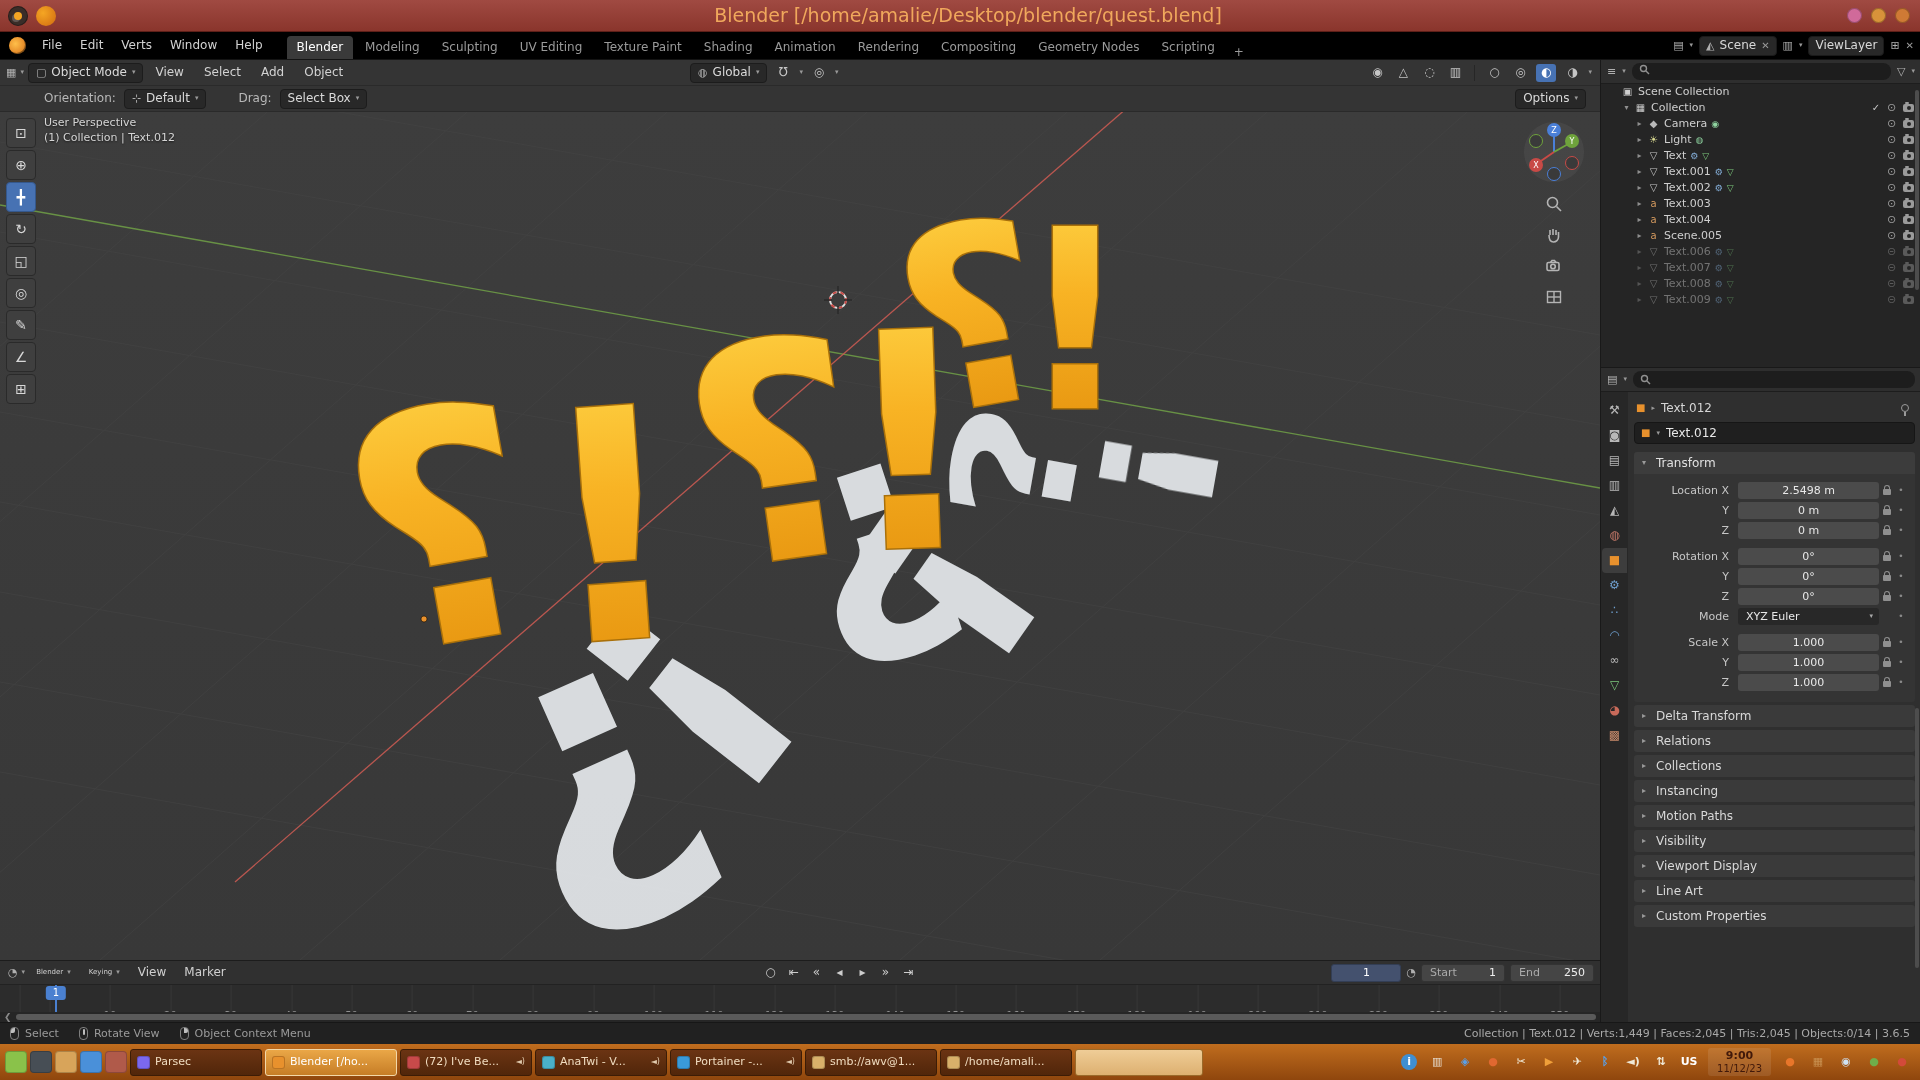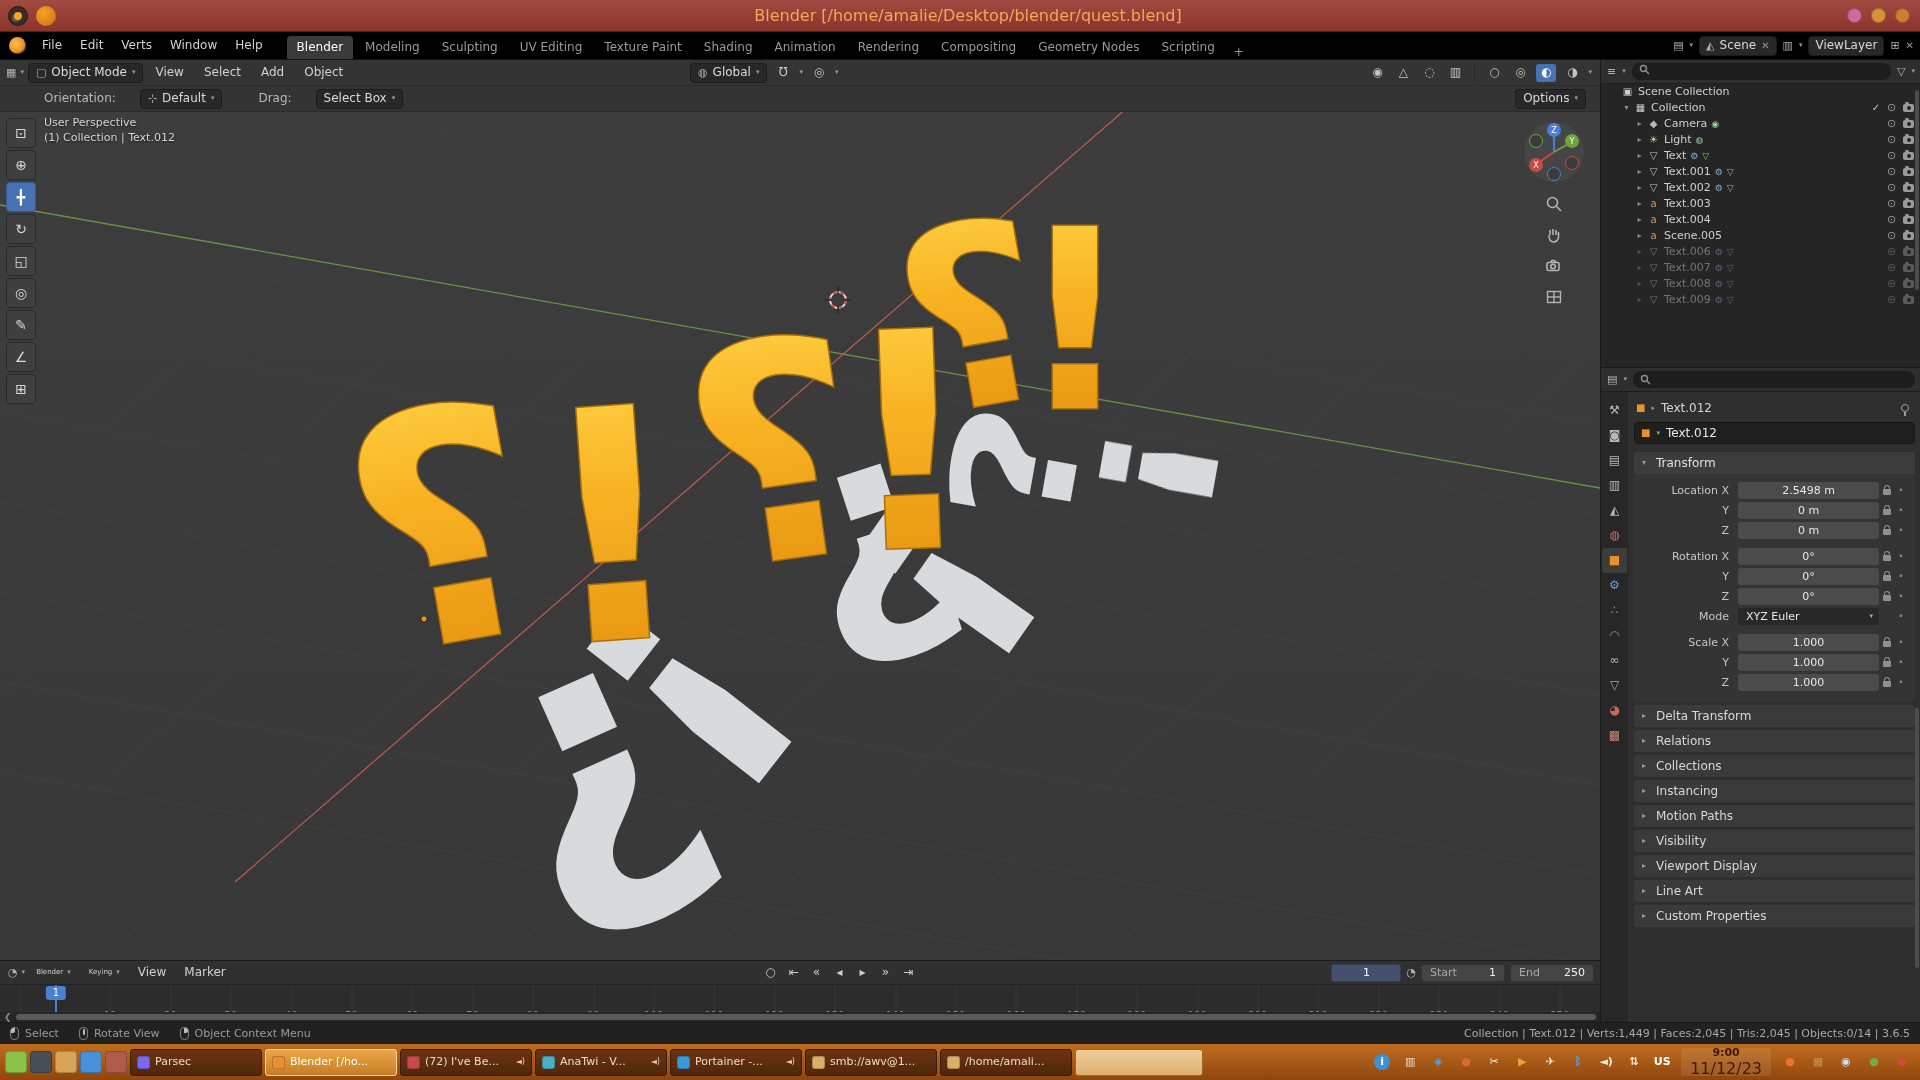--- a/index.html
+++ b/index.html
@@ -8,21 +8,21 @@
  font-family:"DejaVu Sans","Liberation Sans",sans-serif;font-size:12px;color:#c8c8c8;line-height:1.2}
 
 
 #titlebar{position:absolute;left:0;top:0;width:1920px;height:32px;
  background:linear-gradient(#a04a42,#8a352c);display:flex;align-items:center;border-bottom:1px solid #5e1f18}
 .tb-left{display:flex;gap:8px;margin-left:8px;z-index:2}
 .tb-circle{width:20px;height:20px;border-radius:50%;display:flex;align-items:center;justify-content:center}
 .tb-dark{background:#3a2d28;box-shadow:inset 0 0 0 1px #00000055}
 .tb-orange{background:radial-gradient(circle at 35% 35%,#f5a623,#d06a10)}
 .tb-logo-dot{width:8px;height:8px;border-radius:50%;background:#f5a623;box-shadow:-2px 2px 0 0 #fff3}
-.tb-title{position:absolute;left:16px;right:0;text-align:center;color:#f0a85c;font-size:16px}
+.tb-title{position:absolute;left:16px;right:0;text-align:center;color:#f0a85c;font-size:19px}
 .tb-right{position:absolute;right:10px;display:flex;gap:9px}
 .tb-btn{width:15px;height:15px;border-radius:50%;box-shadow:inset 0 0 0 1px #00000044}
 
 
 #menubar{position:absolute;left:0;top:32px;width:1920px;height:28px;background:#000000;
  display:flex;align-items:center;border-bottom:1px solid #141414}
 .app-logo{width:17px;height:17px;border-radius:50%;margin:0 7px 0 9px;
  background:radial-gradient(circle at 38% 40%,#ffbf4a,#e8912d 55%,#b96a14);box-shadow:inset -1px -1px 0 #0006}
 .menu-item{padding:0 9px;height:100%;display:flex;align-items:center;color:#d2d2d2}
 #ws-tabs{display:flex;align-items:flex-end;height:100%;margin-left:14px}
@@ -43,21 +43,21 @@
  display:inline-flex;align-items:center;gap:5px;padding:0 7px;color:#dadada;white-space:nowrap}
 .hd-menu{padding:0 8px;color:#d2d2d2}
 #vp-center{position:absolute;left:690px;display:flex;align-items:center;gap:6px}
 #vp-right{position:absolute;right:8px;display:flex;align-items:center;gap:6px}
 .shade-btn{width:20px;height:18px;display:flex;align-items:center;justify-content:center;
  color:#c6c6c6;border-radius:3px;font-size:12px}
 .shade-btn.active{background:#4772b3;color:#fff}
 .vr-ic{width:20px;height:18px;display:flex;align-items:center;justify-content:center;color:#c6c6c6;font-size:12px}
 .sep{width:1px;height:16px;background:#262626;margin:0 3px}
 #options-bar{position:absolute;left:0;top:86px;width:1600px;height:26px;background:#343434;
- border-bottom:1px solid #2a2a2a;display:flex;align-items:center;padding-left:44px;gap:24px}
+ border-bottom:1px solid #2a2a2a;display:flex;align-items:center;padding-left:44px;gap:8px}
 #options-right{position:absolute;right:14px}
 .opt-label{color:#b8b8b8}
 
 
 #viewport{position:absolute;left:0;top:112px;width:1600px;height:848px;
  background:linear-gradient(#3d3d3d,#383838);overflow:hidden}
 #scene-svg{position:absolute;left:0;top:0}
 #vp-overlay{position:absolute;left:44px;top:4px;color:#d5d5d5;font-size:11px;text-shadow:0 1px 2px #0009}
 #vp-overlay div{margin-bottom:2px}
 #toolbar{position:absolute;left:6px;top:6px;display:flex;flex-direction:column;gap:2px;z-index:5}
@@ -175,21 +175,21 @@
 .win-label{white-space:nowrap;overflow:hidden;text-overflow:ellipsis;flex:1}
 .win-spk{display:none;font-size:8px;opacity:.9}
 .win-btn.speaker .win-spk{display:inline}
 #blank-win{width:128px;height:27px;border-radius:3px;background:linear-gradient(#efcd97,#ddb070);border:1px solid #9a6a2a;flex:0 0 auto}
 #tray{margin-left:auto;display:flex;align-items:center;gap:2px}
 .tray-ic{min-width:26px;height:26px;display:flex;align-items:center;justify-content:center;font-size:12px}
 .tray-glyph{display:flex;align-items:center;justify-content:center;min-width:16px;height:16px;border-radius:50%;font-size:11px;font-weight:bold}
 #clock{display:flex;flex-direction:column;align-items:center;justify-content:center;height:28px;padding:0 9px;
  background:#ffffff18;border-radius:3px;color:#41190a;margin:0 4px}
 #clock .t{font-size:11px;font-weight:bold}
-#clock .d{font-size:16px}
+#clock .d{font-size:10px}
 
 svg text{font-family:"DejaVu Sans","Liberation Sans",sans-serif}
 .scene-glyph{font-weight:bold}
 </style>
 </head>
 <body>
 
 <div id="app">
 
   <div id="titlebar">
@@ -316,21 +316,21 @@
     </div>
   </div>
 
   <div id="options-bar">
     <span class="opt-label">Orientation:</span>
     <span class="fld">
       <span class="hdr-glyph">⊹</span>
       <span>Default</span>
       <span class="chev">▾</span>
     </span>
-    <span class="opt-label" style="margin-left:12px">Drag:</span>
+    <span class="opt-label" style="margin-left:24px">Drag:</span>
     <span class="fld">
       <span>Select Box</span>
       <span class="chev">▾</span>
     </span>
     <span id="options-right" class="fld">
       <span>Options</span>
       <span class="chev">▾</span>
     </span>
   </div>
 

